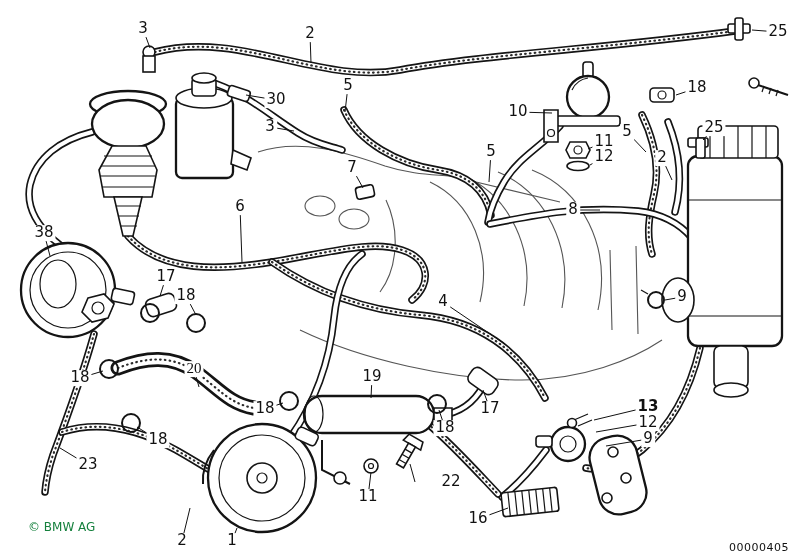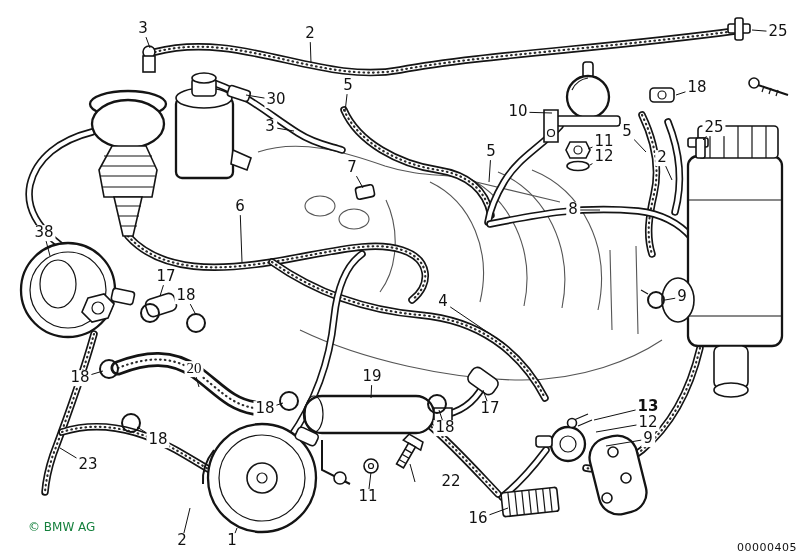--- a/index.html
+++ b/index.html
@@ -9,21 +9,21 @@
   }
   #art,#leaders{position:absolute;left:0;top:0;}
   #leaders{pointer-events:none;}
   #leaders line{stroke:#111;stroke-width:1;}
   .callout{
     position:absolute;transform:translate(-50%,-50%);
     font-size:15px;line-height:1.05;color:#111;background:#fff;padding:0 2px;
     user-select:none;
   }
   .copyright{position:absolute;left:28px;bottom:25px;font-size:12px;color:#15803d;}
-  .docnum{position:absolute;right:2px;bottom:5px;font-size:11px;color:#111;letter-spacing:.5px;}
+  .docnum{position:absolute;right:10px;bottom:5px;font-size:11px;color:#111;letter-spacing:.5px;}
 
   
   .bgset path,.bgset ellipse,.bgset line{fill:none;stroke:#555;stroke-width:1.1;}
   .ho{fill:none;stroke:#141414;stroke-width:7.5;stroke-linecap:round;}
   .hi{fill:none;stroke:#ffffff;stroke-width:4.2;stroke-linecap:round;}
   .hs{fill:none;stroke:#2b2b2b;stroke-width:2.2;stroke-linecap:round;stroke-dasharray:.6 4.2;}
   .ho2{fill:none;stroke:#141414;stroke-width:15;stroke-linecap:round;}
   .hi2{fill:none;stroke:#ffffff;stroke-width:9.5;stroke-linecap:round;}
   .thin{fill:none;stroke:#141414;stroke-width:1.2;}
   .med{fill:none;stroke:#141414;stroke-width:2;}

